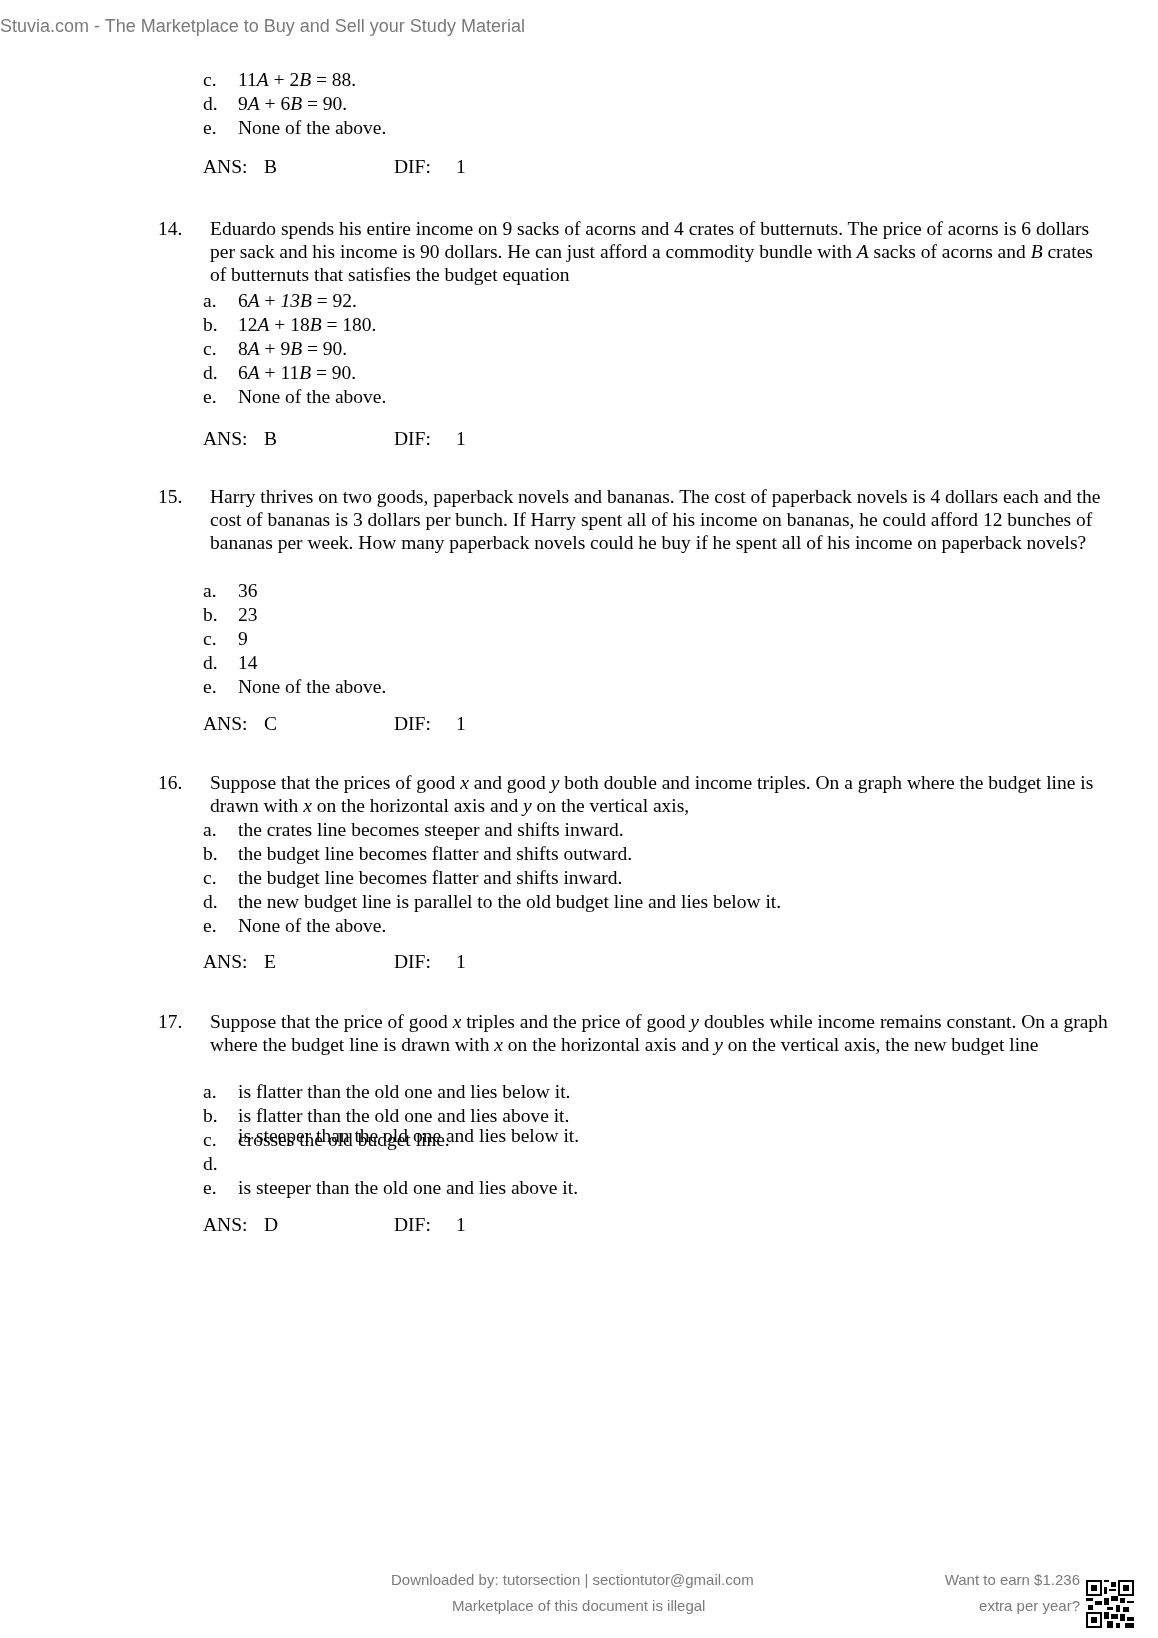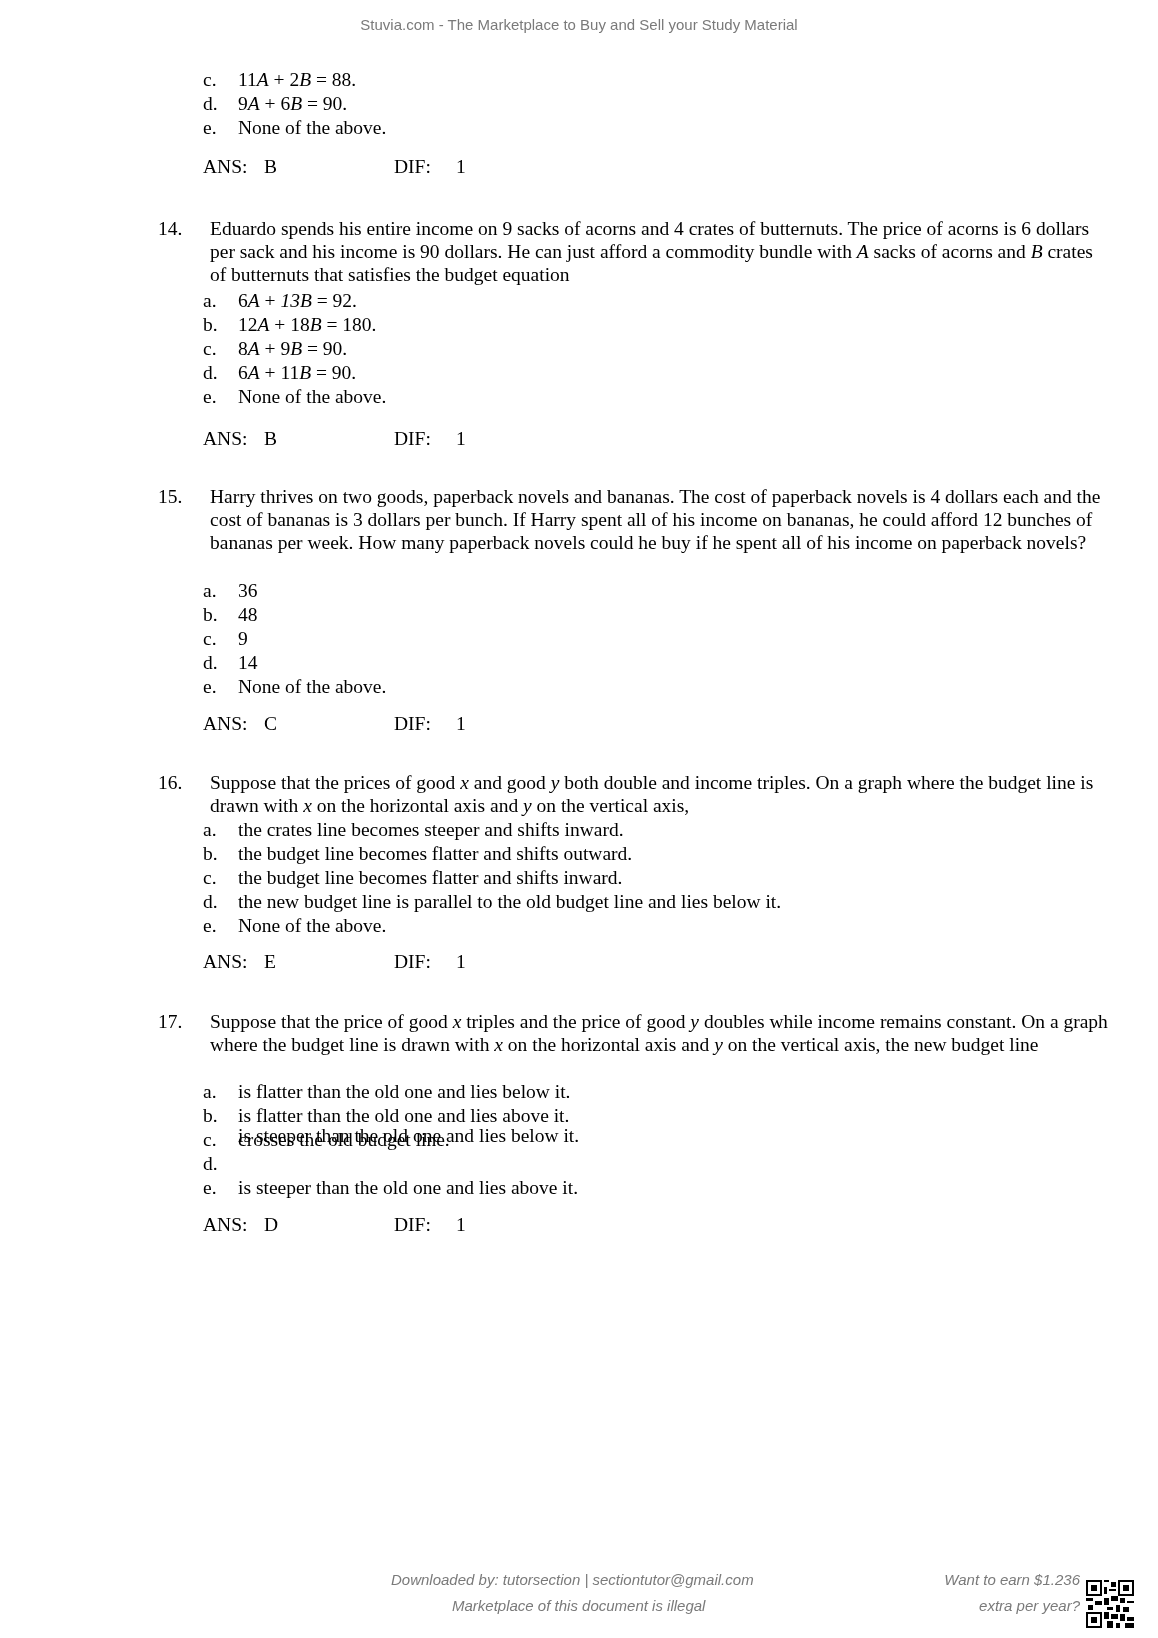--- a/index.html
+++ b/index.html
@@ -1,37 +1,36 @@
 <!DOCTYPE html>
 <html><head>
 <meta charset="utf-8">
 <style>
   html, body { margin: 0; padding: 0; background: #ffffff; }
   body {
     width: 1158px; height: 1638px; position: relative; overflow: hidden;
     font-family: "Liberation Serif", serif; color: #000; font-size: 19.5px;
   }
   .header {
-    position: absolute; top: 16px; left: 0; width: 1158px; text-align: center;
-    font-family: "Liberation Sans", sans-serif; font-size: 15px; color: #7a7a7a;
+    position: absolute; top: 16px; left: 0; width: 1158px; 
+    font-family: "Liberation Sans", sans-serif; font-size: 18px; color: #7a7a7a;
   }
   .abs { position: absolute; white-space: nowrap; line-height: 24px; }
   .opt-letter { position: absolute; left: 203px; }
   .opt-text { position: absolute; left: 238px; }
   .qnum { position: absolute; left: 158px; }
   .qtext { position: absolute; left: 210px; width: 900px; white-space: normal; line-height: 23px; }
   .ans-label { position: absolute; left: 203px; }
   .ans-val { position: absolute; left: 264px; }
   .dif-label { position: absolute; left: 394px; }
   .dif-val { position: absolute; left: 456px; }
   i { font-style: italic; }
   .footer {
     position: absolute; font-family: "Liberation Sans", sans-serif; font-size: 15px; color: #7a7a7a;
     white-space: nowrap;
-    font-style: italic;
   }
   .qr { position: absolute; left: 1086px; top: 1580px; width: 48px; height: 48px; }
 </style>
 </head>
 <body>
 
 <div class="header">Stuvia.com - The Marketplace to Buy and Sell your Study Material</div>
 
 <div>
   <span class="abs opt-letter" style="top:68px">c.</span>
@@ -64,21 +63,21 @@
       <span class="abs ans-val" style="top:427px">B</span>
       <span class="abs dif-label" style="top:427px">DIF:</span>
       <span class="abs dif-val" style="top:427px">1</span>
     </div>
     <div>
       <span class="abs qnum" style="top:485px">15.</span>
       <div class="abs qtext" style="top:485px">Harry thrives on two goods, paperback novels and bananas. The cost of paperback novels is 4 dollars each and the cost of bananas is 3 dollars per bunch. If Harry spent all of his income on bananas, he could afford 12 bunches of bananas per week. How many paperback novels could he buy if he spent all of his income on paperback novels?</div>
       <span class="abs opt-letter" style="top:579px">a.</span>
       <span class="abs opt-text" style="top:579px">36</span>
       <span class="abs opt-letter" style="top:603px">b.</span>
-      <span class="abs opt-text" style="top:603px">48</span>
+      <span class="abs opt-text" style="top:603px">23</span>
       <span class="abs opt-letter" style="top:627px">c.</span>
       <span class="abs opt-text" style="top:627px">9</span>
       <span class="abs opt-letter" style="top:651px">d.</span>
       <span class="abs opt-text" style="top:651px">14</span>
       <span class="abs opt-letter" style="top:675px">e.</span>
       <span class="abs opt-text" style="top:675px">None of the above.</span>
       <span class="abs ans-label" style="top:712px">ANS:</span>
       <span class="abs ans-val" style="top:712px">C</span>
       <span class="abs dif-label" style="top:712px">DIF:</span>
       <span class="abs dif-val" style="top:712px">1</span>

